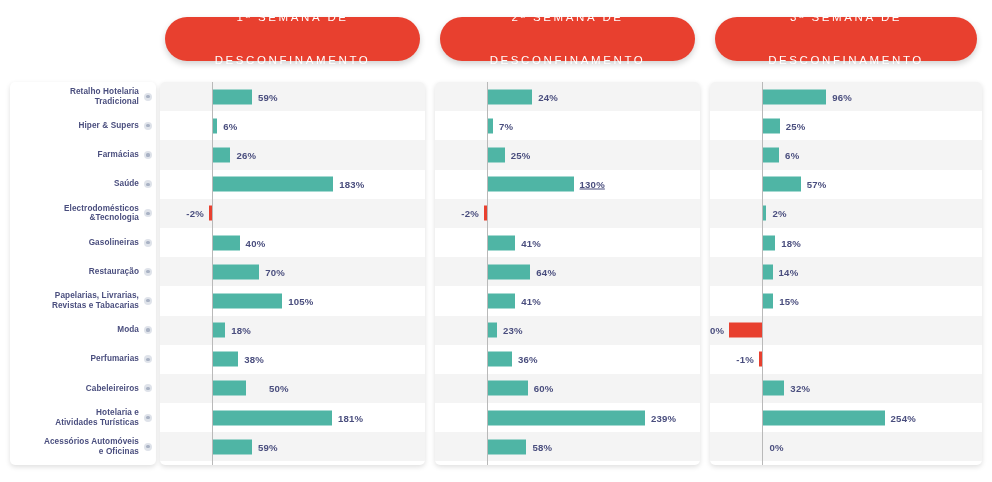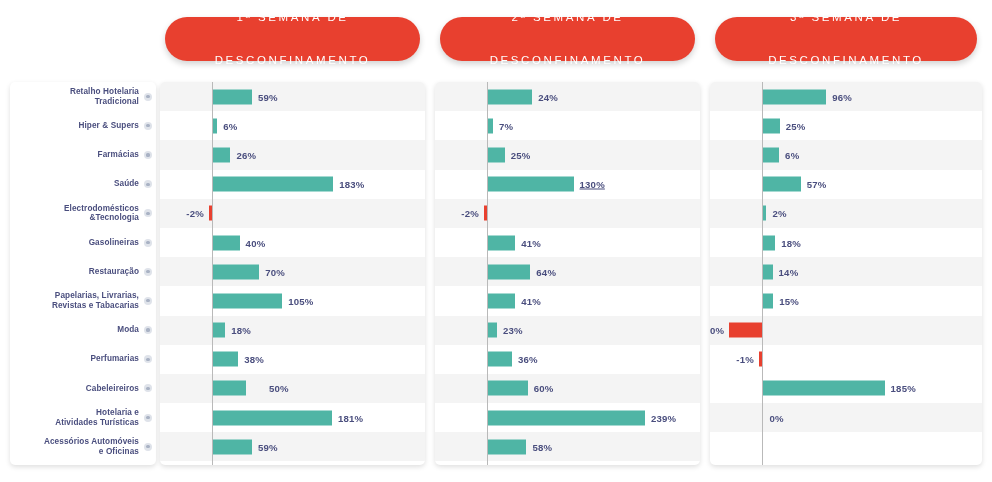--- a/index.html
+++ b/index.html
@@ -345,22 +345,26 @@
         <div class="vlabel" style="left: 69.225px;">15%</div>
       </div>
       <div class="crow shade">
         <div class="bar neg" style="width: 32.75px; left: 19.25px;"></div>
         <div class="vlabel" style="right: 257.75px;">-50%</div>
       </div>
       <div class="crow plain">
         <div class="bar neg" style="width: 3px; left: 49px;"></div>
         <div class="vlabel" style="right: 228px;">-1%</div>
       </div>
+      <div class="crow shade">
+        <div class="bar" style="width: 20.96px; left: 53.4px;"></div>
+        <div class="vlabel" style="left: 80.36px;">32%</div>
+      </div>
       <div class="crow plain">
         <div class="bar" style="width: 121.175px; left: 53.4px;"></div>
-        <div class="vlabel" style="left: 180.575px;">185%</div>
+        <div class="vlabel" style="left: 180.575px;">254%</div>
       </div>
       <div class="crow shade">
         <div class="vlabel" style="left: 59.4px;">0%</div>
       </div>
     </div>
 
 </div>
 
 </body></html>

